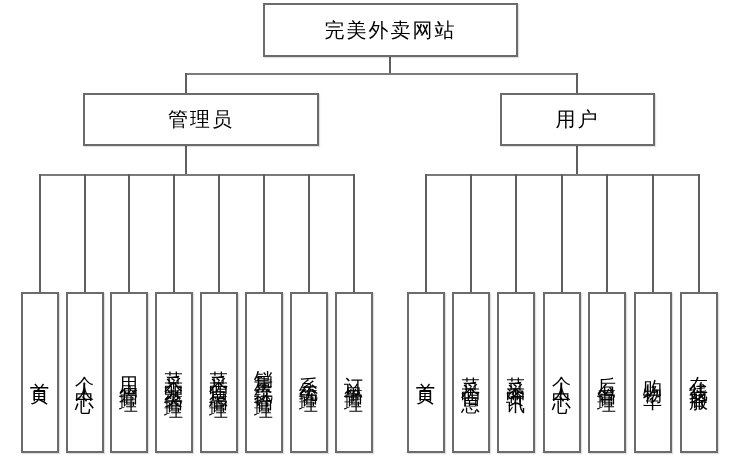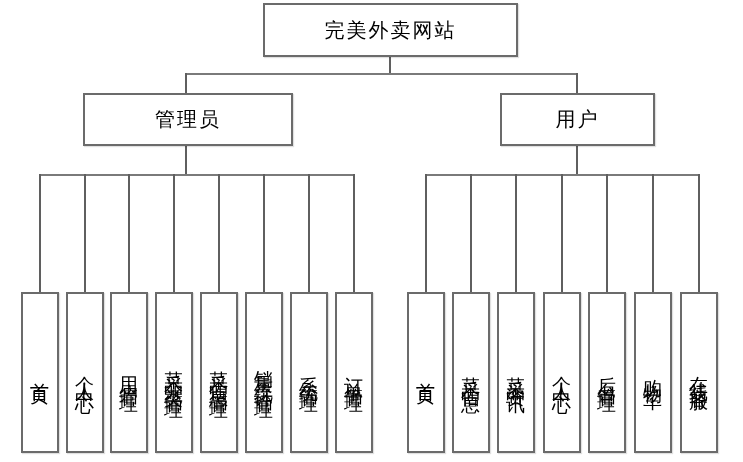--- a/index.html
+++ b/index.html
@@ -18,21 +18,21 @@
     box-sizing: border-box;
     background: #ffffff;
     border: 2px solid #6b6b6b;
     display: flex;
     align-items: center;
     justify-content: center;
     box-shadow: 1px 1px 1px rgba(0,0,0,0.12);
   }
   .root-box   { left: 263px; top: 3px;  width: 255px; height: 54px; font-size: 20px; letter-spacing: 2px; }
   .branch-box { top: 93px; height: 53px; font-size: 20px; letter-spacing: 2px; }
-  .branch-admin { left: 83px;  width: 210px; }
+  .branch-admin { left: 83px;  width: 236px; }
   .branch-user  { left: 500px; width: 155px; font-family: Liberation Mono, monospace; }
   .leaf {
     top: 292px;
     width: 38px;
     height: 161px;
   }
   .vtext {
     writing-mode: vertical-rl;
     text-orientation: upright;
     font-size: 19px;

